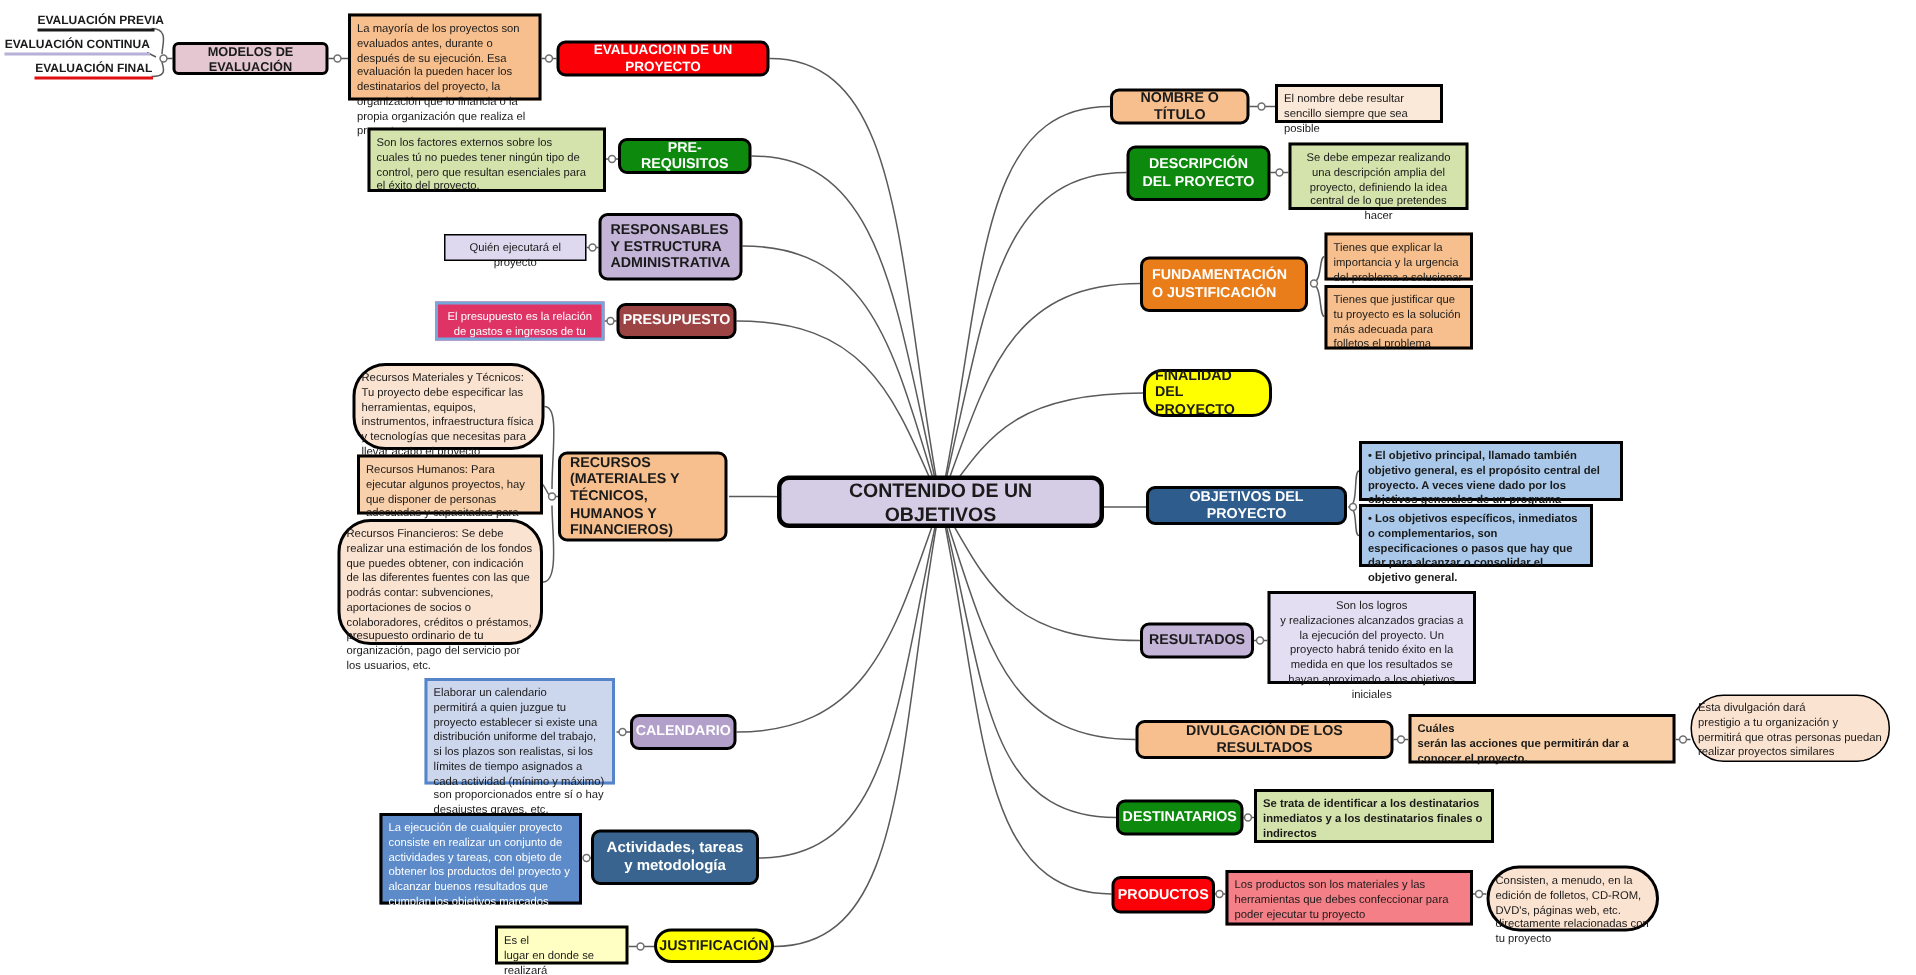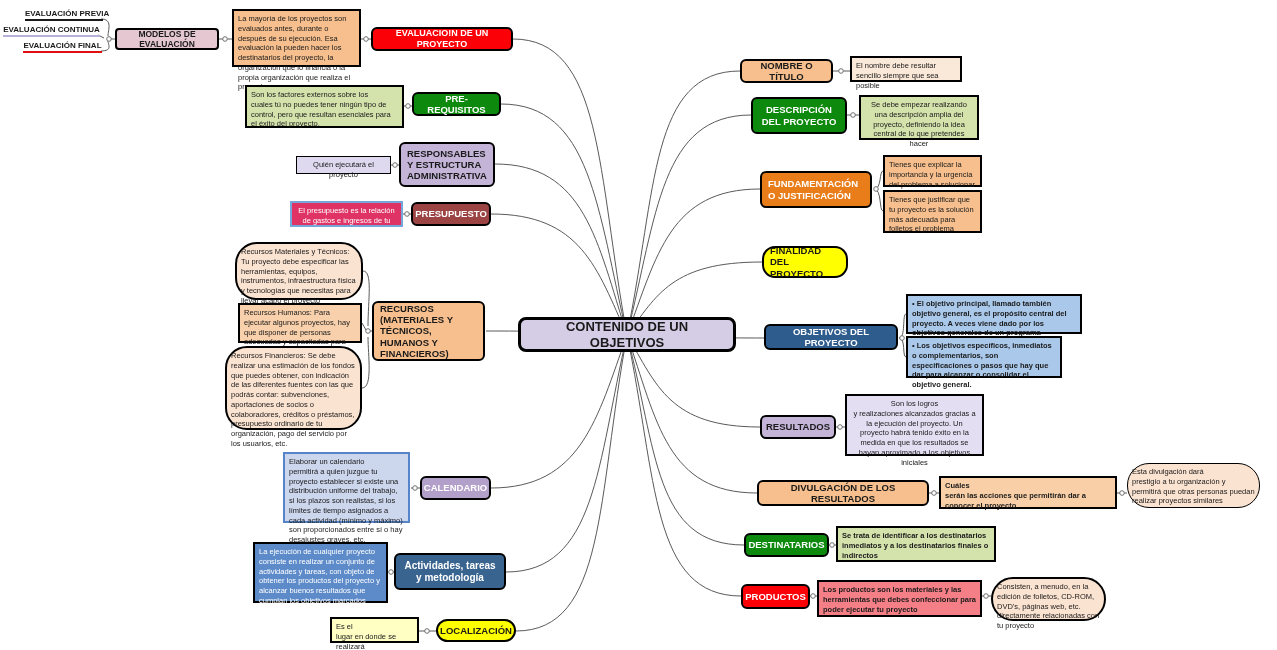--- a/index.html
+++ b/index.html
@@ -36,21 +36,21 @@
   .n-peach3{background:#f8d0ab;}
   .n-green{background:#d4e2ac;}
   .n-lav{background:#ded9ef;border-width:1.5px;}
   .n-crimson{background:#df3366;color:#fff;border-color:#74a7dc;}
   .n-peri{background:#ccd6ec;border-color:#5585c8;}
   .n-blue{background:#5d8bc9;color:#fff;}
   .n-yellow{background:#ffffc4;}
   .n-ltpeach{background:#fae8d8;}
   .n-ltblue{background:#a9c8ea;font-weight:bold;}
   .n-ltpurple{background:#e4def2;}
-  .n-salmon{background:#f47f86;font-weight:bold;}
+  .n-salmon{background:#f47f86;font-weight:normal;}
   .n-div1{background:#f8cfa6;font-weight:bold;}
 </style>
 </head>
 <body>
 
 <div class="canvas">
 
   <svg class="wires" width="1277" height="650">
     <g fill="none" stroke="#5a5a5a" stroke-width="1">
 
@@ -163,21 +163,21 @@
 
   <div class="node c-purple-md" style="left:420px;top:476px;width:71px;height:24px;">CALENDARIO</div>
 
   <div class="note n-blue" style="left:253px;top:542px;width:135px;height:61px;">La ejecución de cualquier proyecto consiste en realizar un conjunto de actividades y tareas, con objeto de obtener los productos del proyecto y alcanzar buenos resultados que cumplan los objetivos marcados</div>
 
   <div class="node c-steel" style="left:394px;top:553px;width:112px;height:37px;">Actividades, tareas y metodología</div>
 
   <div class="note n-yellow" style="left:330px;top:617px;width:89px;height:26px;">Es el
 lugar en donde se realizará</div>
 
-  <div class="node c-yellow" style="left:436px;top:619px;width:80px;height:23px;">LOCALIZACIÓN</div>
+  <div class="node c-yellow" style="left:436px;top:619px;width:80px;height:23px;">JUSTIFICACIÓN</div>
 
   <div class="node c-peach" style="left:740px;top:59px;width:93px;height:24px;">NOMBRE O TÍTULO</div>
   <div class="note n-ltpeach" style="left:850px;top:56px;width:112px;height:26px;">El nombre debe resultar sencillo siempre que sea posible</div>
 
   <div class="node c-green" style="left:751px;top:97px;width:96px;height:37px;">DESCRIPCIÓN DEL PROYECTO</div>
   <div class="note n-green center" style="left:859px;top:95px;width:120px;height:45px;">Se debe empezar realizando una descripción amplia del proyecto, definiendo la idea central de lo que pretendes hacer</div>
 
   <div class="node c-orange left-align" style="left:760px;top:171px;width:112px;height:37px;">FUNDAMENTACIÓN O JUSTIFICACIÓN</div>
   <div class="note n-peach2" style="left:883px;top:155px;width:99px;height:32px;">Tienes que explicar la importancia y la urgencia del problema a solucionar</div>
   <div class="note n-peach2" style="left:883px;top:190px;width:99px;height:43px;">Tienes que justificar que tu proyecto es la solución más adecuada para folletos el problema</div>

